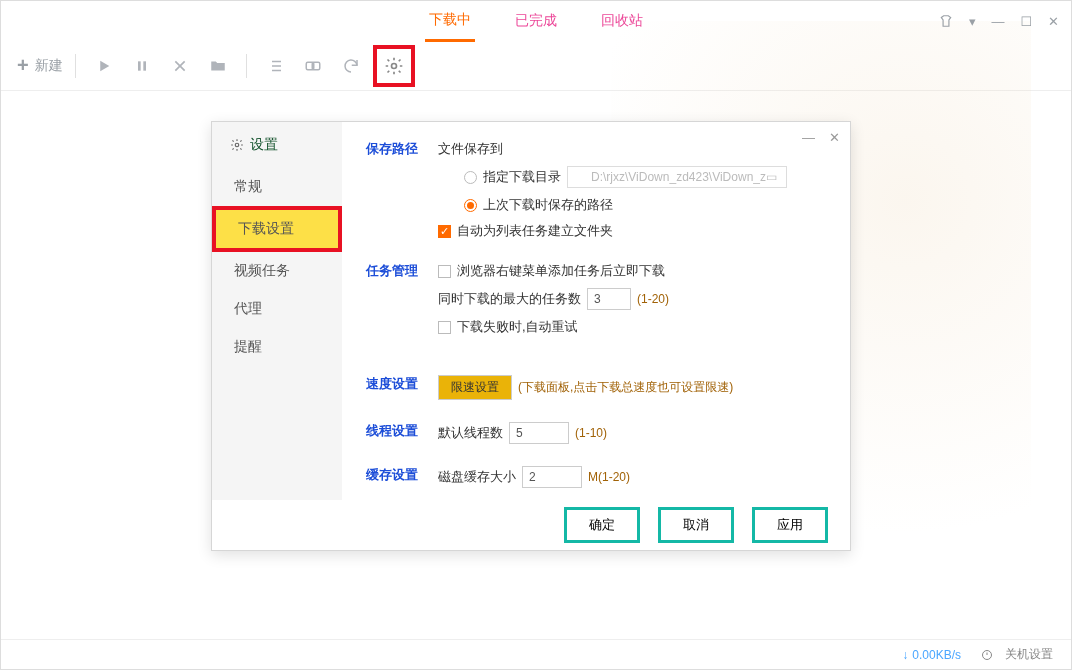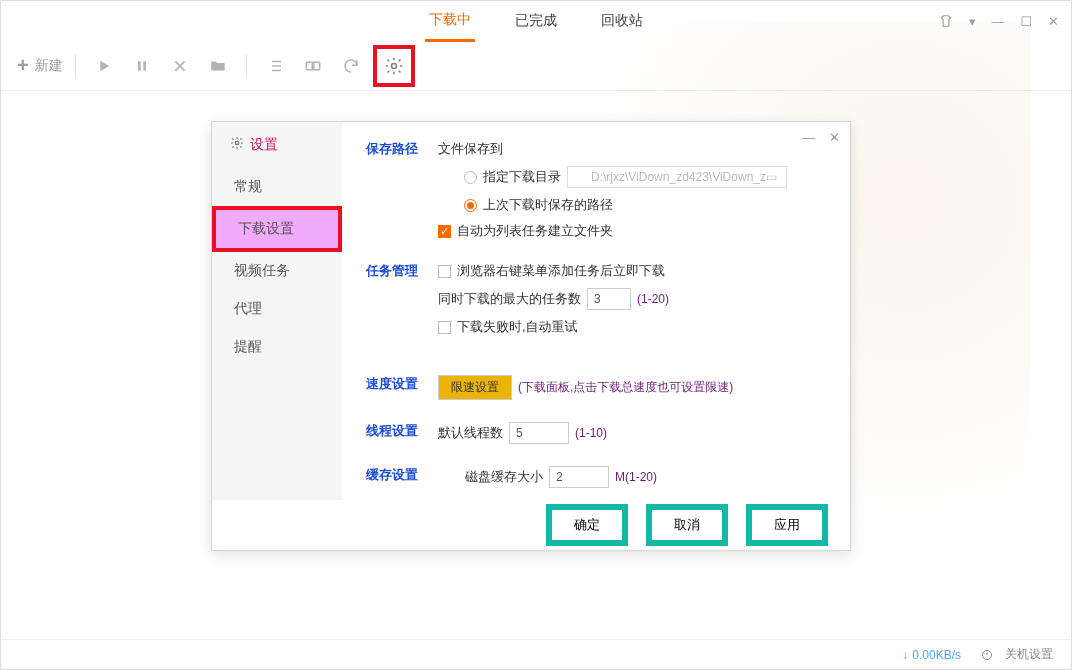--- a/index.html
+++ b/index.html
@@ -2,65 +2,65 @@
 <html><head>
 <meta charset="utf-8">
 <style>
   * { box-sizing: border-box; margin: 0; padding: 0; font-family: "Microsoft YaHei", Arial, sans-serif; }
   body { background: #fff; width: 1072px; height: 670px; overflow: hidden; position: relative; }
   .window-border { width: 1072px; height: 670px; border: 1px solid #ddd; position: relative; }
 
   
   .top-bar { height: 40px; display: flex; align-items: center; position: relative; text-align: center; }
   .tabs-center { position: absolute; left: 50%; transform: translateX(-50%); display: flex; gap: 36px; align-items: center; height: 100%; }
-  .tab { font-size: 14px; color: #404040; cursor: pointer; padding: 10px 4px; }
+  .tab { font-size: 14px; color: #ec4899; cursor: pointer; padding: 10px 4px; }
   .tab.active { color: #ff6a00; border-bottom: 3px solid #ff6a00; font-weight: 500; }
   .win-controls { position: absolute; right: 12px; display: flex; gap: 16px; align-items: center; color: #9aa0a6; }
   .win-controls span { cursor: pointer; font-size: 13px; }
 
   
   .toolbar { height: 50px; display: flex; align-items: center; gap: 6px; padding: 0 16px; border-bottom: 1px solid #eee; }
   .tb-item { width: 32px; height: 32px; display: flex; align-items: center; justify-content: center; color: #b0b4ba; cursor: pointer; }
   .tb-sep { width: 1px; height: 24px; background: #e0e0e0; margin: 0 6px; }
   .new-btn { display: flex; align-items: center; gap: 6px; color: #9aa0a6; font-size: 14px; cursor: pointer; }
   .new-btn .plus { color: #9aa0a6; font-size: 20px; font-weight: bold; }
   .highlight-box { border: 4px solid #e81123; }
 
   
   .bg-fig { position: absolute; right: 40px; top: 20px; width: 420px; height: 600px; background: radial-gradient(circle at 70% 30%, rgba(240,220,190,0.25), transparent 65%); pointer-events: none; }
 
   
   .dialog { position: absolute; left: 210px; top: 120px; width: 640px; height: 430px; background: #fff; border: 1px solid #d6d6d6; box-shadow: 0 4px 14px rgba(0,0,0,0.12); display: flex; flex-direction: column; }
   .dialog-body-wrap { flex: 1; display: flex; overflow: hidden; }
   .dlg-sidebar { width: 130px; background: #f5f5f5; padding-top: 0; }
-  .dlg-side-title { display: flex; gap: 6px; padding: 14px 18px; font-size: 14px; color: #be185d; }
+  .dlg-side-title { display: flex; align-items: center; gap: 6px; padding: 14px 18px; font-size: 14px; color: #14532d; }
   .dlg-side-item { padding: 10px 22px; font-size: 14px; color: #555; cursor: pointer; }
-  .dlg-side-item.active { background: #f0abfc; }
+  .dlg-side-item.active { background: #fde047; }
   .dlg-side-highlight { border: 4px solid #e81123; }
 
   .dlg-content { flex: 1; padding: 18px 24px 10px 24px; overflow: hidden; position: relative; font-size: 13px; color: #333; }
   .dlg-row { display: flex; margin-bottom: 10px; }
   .dlg-label { width: 72px; font-weight: 600; color: #1d4ed8; font-size: 13px; }
   .dlg-fields { flex: 1; }
   .dlg-fields > div { margin-bottom: 8px; display: flex; align-items: center; gap: 6px; }
   .radio-outer { width: 13px; height: 13px; border-radius: 50%; border: 1px solid #bbb; display: inline-flex; align-items: center; justify-content: center; }
   .radio-outer.checked { border-color: #ff6a00; }
   .radio-dot { width: 7px; height: 7px; border-radius: 50%; background: #ff6a00; }
   .path-box { border: 1px solid #ddd; color: #bbb; font-size: 12px; padding: 3px 23px; width: 220px; display: inline-flex; align-items: center; justify-content: space-between; }
   .chk { width: 13px; height: 13px; border: 1px solid #ff6a00; background: #ff6a00; color: #fff; font-size: 11px; display: inline-flex; align-items: center; justify-content: center; }
   .chk.unchecked { background: #fff; border-color: #bbb; color: transparent; }
   .txt-input { border: 1px solid #ccc; width: 44px; height: 22px; padding: 0 6px; font-size: 12px; color: #555; display: inline-flex; align-items: center; }
   .btn-plain { border: 1px solid #ccc; background: #eab308; padding: 3px 12px; font-size: 12px; cursor: pointer; }
-  .hint { color: #701a75; font-size: 12px; }
+  .hint { color: #a16207; font-size: 12px; }
 
   .dlg-close-row { position: absolute; right: 10px; top: 8px; display: flex; gap: 14px; color: #999; font-size: 13px; }
   .dlg-close-row span { cursor: pointer; }
 
   .dlg-footer { height: 50px; display: flex; align-items: center; justify-content: flex-end; gap: 18px; padding: 0 22px; }
-  .dlg-footer .btn { border: 6px solid #14b8a6; background: #fff; padding: 6px 22px; font-size: 13px; cursor: pointer; }
+  .dlg-footer .btn { border: 3px solid #14b8a6; background: #fff; padding: 6px 22px; font-size: 13px; cursor: pointer; }
 
   
   .statusbar { position: absolute; bottom: 0; left: 0; right: 0; height: 30px; border-top: 1px solid #eee; display: flex; align-items: center; justify-content: flex-end; gap: 20px; padding: 0 18px; font-size: 12px; color: #888; }
   .speed { color: #4aa6ff; display: inline-flex; align-items: center; gap: 4px; }
   .shutdown { display: inline-flex; align-items: center; gap: 12px; cursor: pointer; }
 
   svg { display: block; }
 </style>
 </head>
 <body>
@@ -223,21 +223,21 @@
           <div class="dlg-label">线程设置</div>
           <div class="dlg-fields">
             <div>
               <span>默认线程数</span>
               <span class="txt-input" style="width:60px;">5</span>
               <span class="hint">(1-10)</span>
             </div>
           </div>
         </div>
 
-        <div class="dlg-row" style="margin-top:14px;gap:27px;">
+        <div class="dlg-row" style="margin-top:14px;">
           <div class="dlg-label">缓存设置</div>
           <div class="dlg-fields">
             <div>
               <span>磁盘缓存大小</span>
               <span class="txt-input" style="width:60px;">2</span>
               <span class="hint">M(1-20)</span>
             </div>
           </div>
         </div>
       </div>

